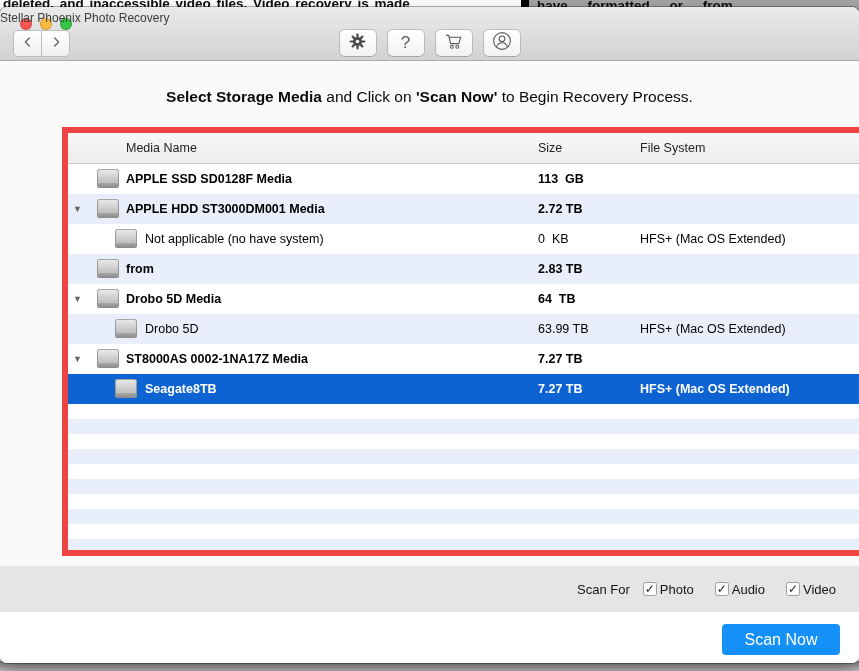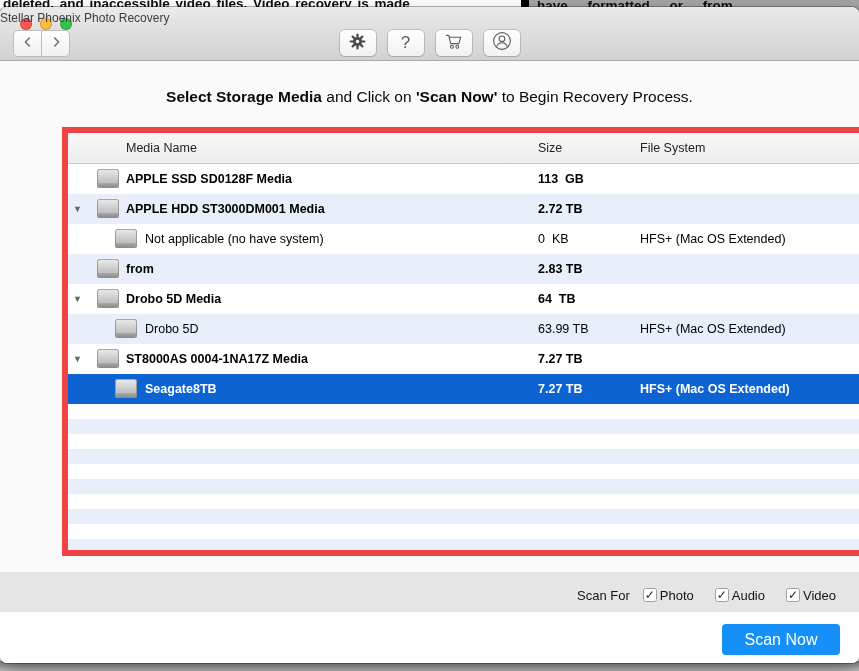--- a/index.html
+++ b/index.html
@@ -68,21 +68,21 @@
   .nm{position:absolute;left:58px;top:50%;transform:translateY(-50%);white-space:pre;}
   .nm.lvl1{left:77px;}
   .sz{position:absolute;left:470px;top:50%;transform:translateY(-50%);white-space:pre;}
   .fsv{position:absolute;left:572px;top:50%;transform:translateY(-50%);white-space:pre;}
   .b{font-weight:bold;}
   .stripes{height:146px;background:repeating-linear-gradient(to bottom,#ffffff 0,#ffffff 15px,#e9effa 15px,#e9effa 30px);}
 
   
   .scanbar{position:absolute;left:0;right:0;top:559px;height:46px;background:#e5e5e5;
     display:flex;align-items:center;justify-content:flex-end;padding-right:23px;box-sizing:border-box;gap:21px;
-    font-size:13px;color:#141414;margin-top:6px;}
+    font-size:13px;color:#141414;}
   .scanbar .sflabel{margin-right:-8px;}
   .sfopt{display:flex;align-items:center;gap:3px;}
   .cbox{width:14px;height:14px;box-sizing:border-box;background:#fff;border:1px solid #9f9f9f;border-radius:2.5px;
     display:flex;align-items:center;justify-content:center;font-size:12px;color:#2b2b2b;line-height:1;}
   .adv{display:flex;align-items:center;gap:9px;margin-left:4px;cursor:default;}
   .advtxt{font-size:12.5px;color:#0c0c0c;}
 
   
   .footer{position:absolute;left:0;right:0;top:605px;height:51px;background:#ffffff;}
   .scan-now{position:absolute;right:19px;top:12px;width:118px;height:31px;border:none;border-radius:4px;
@@ -215,21 +215,21 @@
         </div>
         <div class="trow alt">
           <span class="dicon lvl1"></span>
           <span class="nm lvl1">Drobo 5D</span>
           <span class="sz">63.99 TB</span>
           <span class="fsv">HFS+ (Mac OS Extended)</span>
         </div>
         <div class="trow">
           <span class="tri">▼</span>
           <span class="dicon"></span>
-          <span class="nm b">ST8000AS 0004-1NA17Z Media</span>
+          <span class="nm b">ST8000AS 0002-1NA17Z Media</span>
           <span class="sz b">7.27 TB</span>
           <span class="fsv b"></span>
         </div>
         <div class="trow alt sel">
           <span class="dicon lvl1"></span>
           <span class="nm lvl1 b">Seagate8TB</span>
           <span class="sz b">7.27 TB</span>
           <span class="fsv b">HFS+ (Mac OS Extended)</span>
         </div>
       </div>

